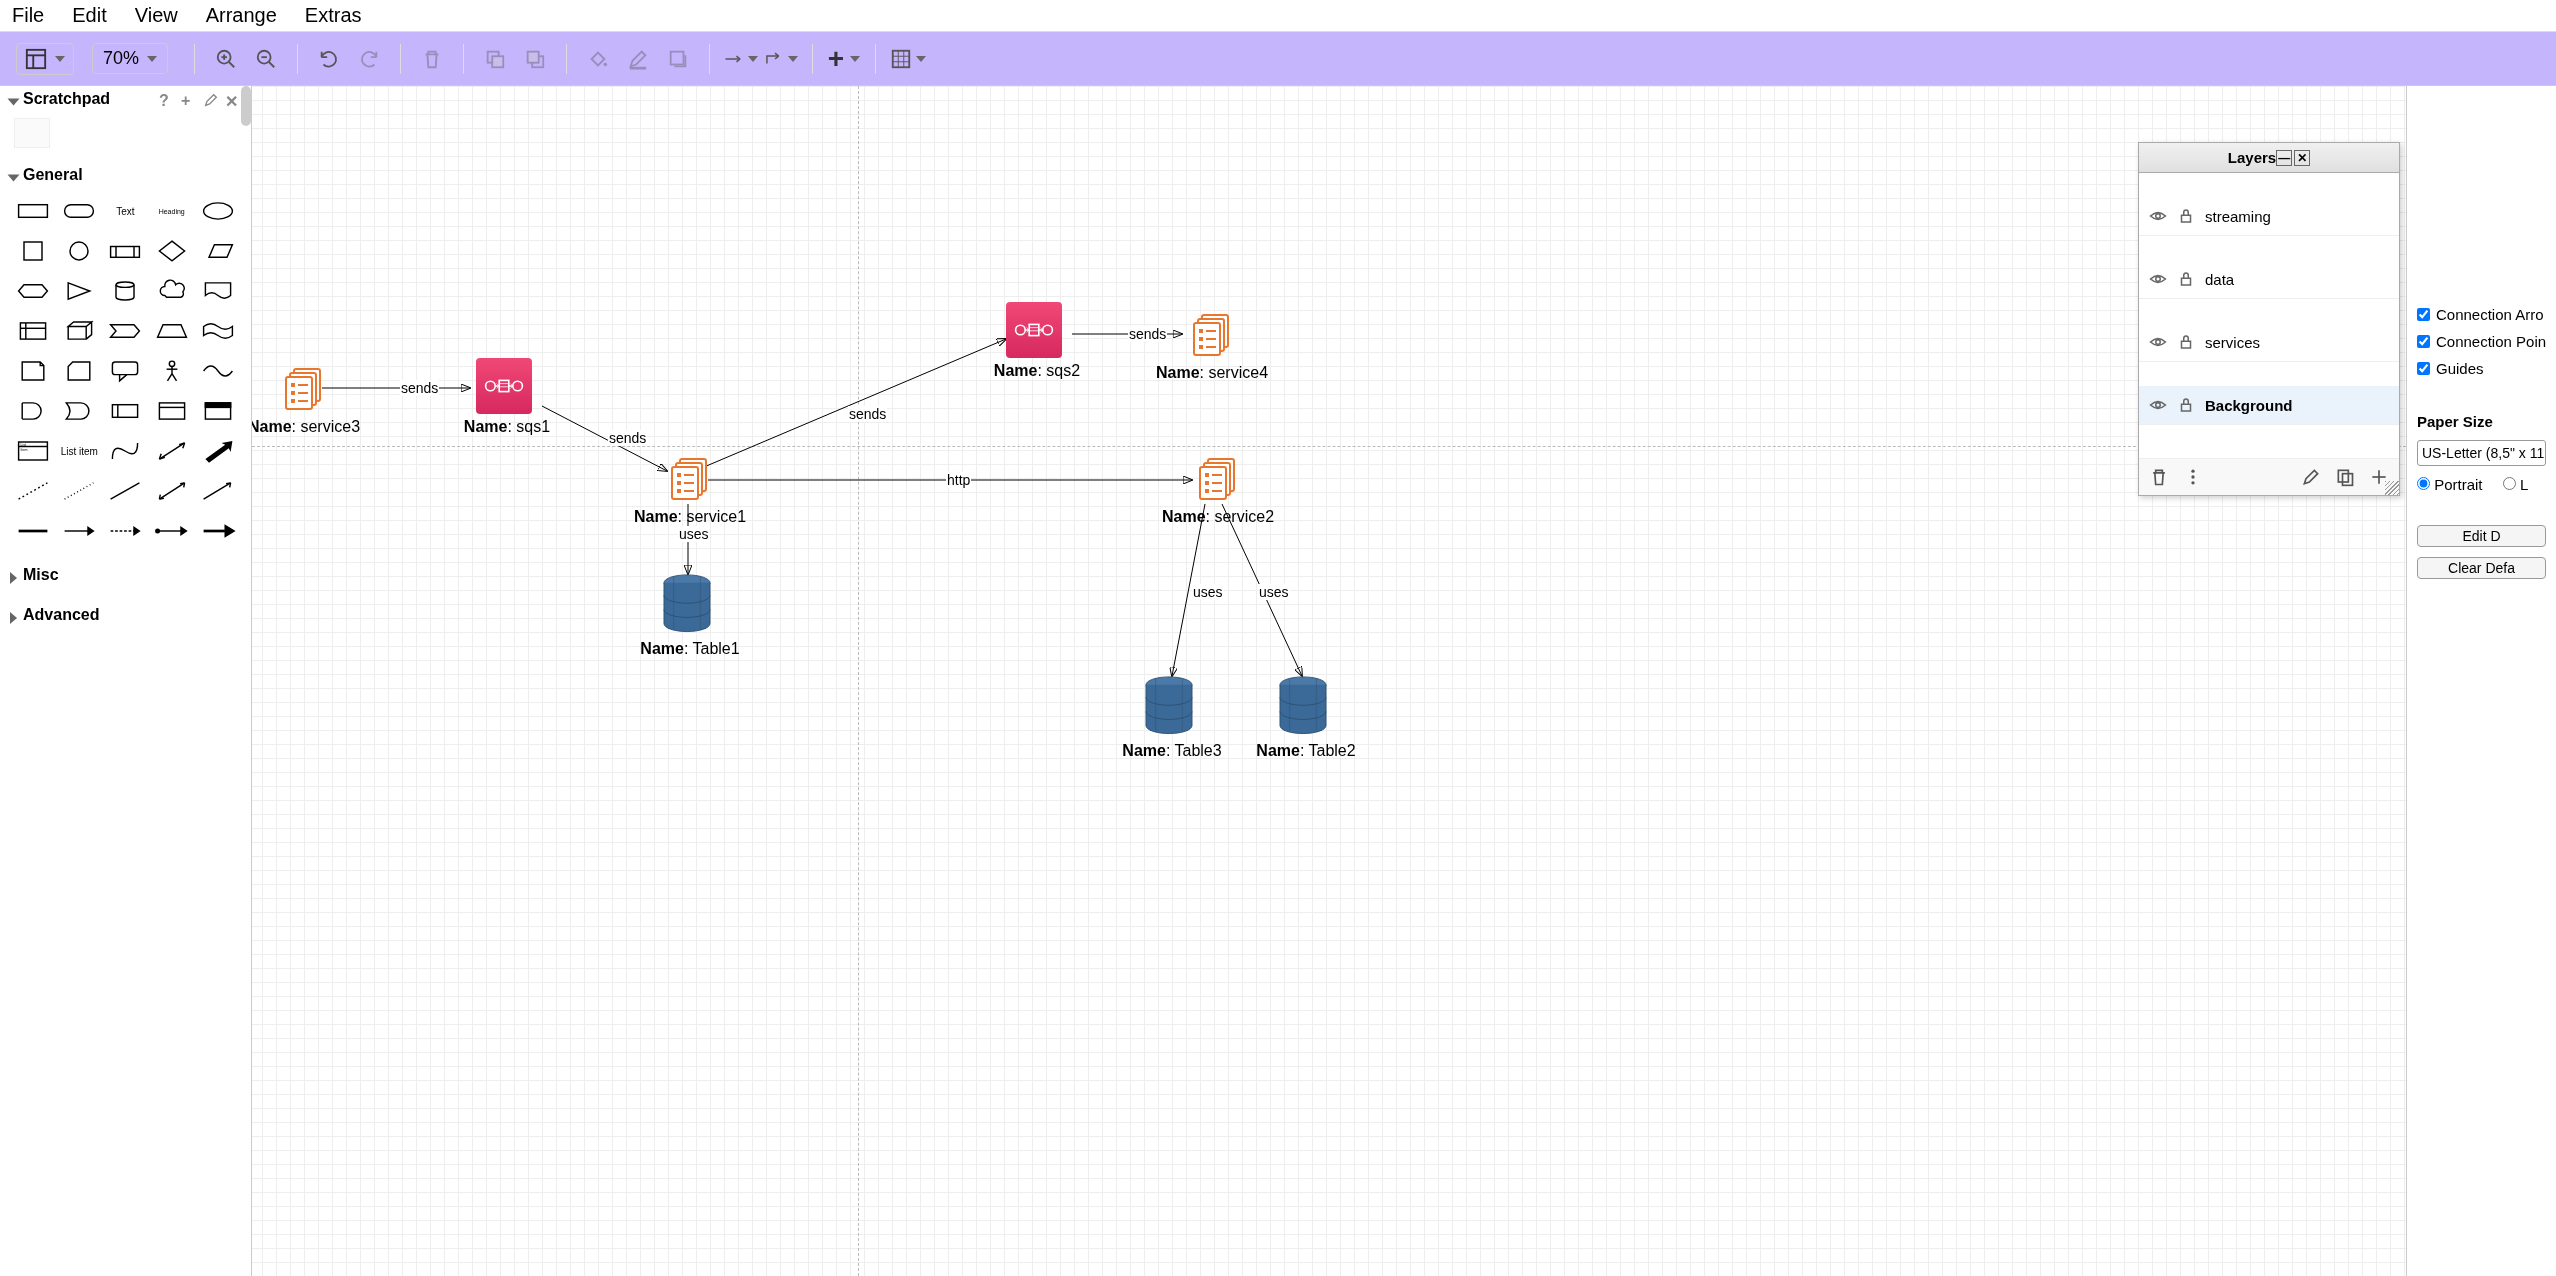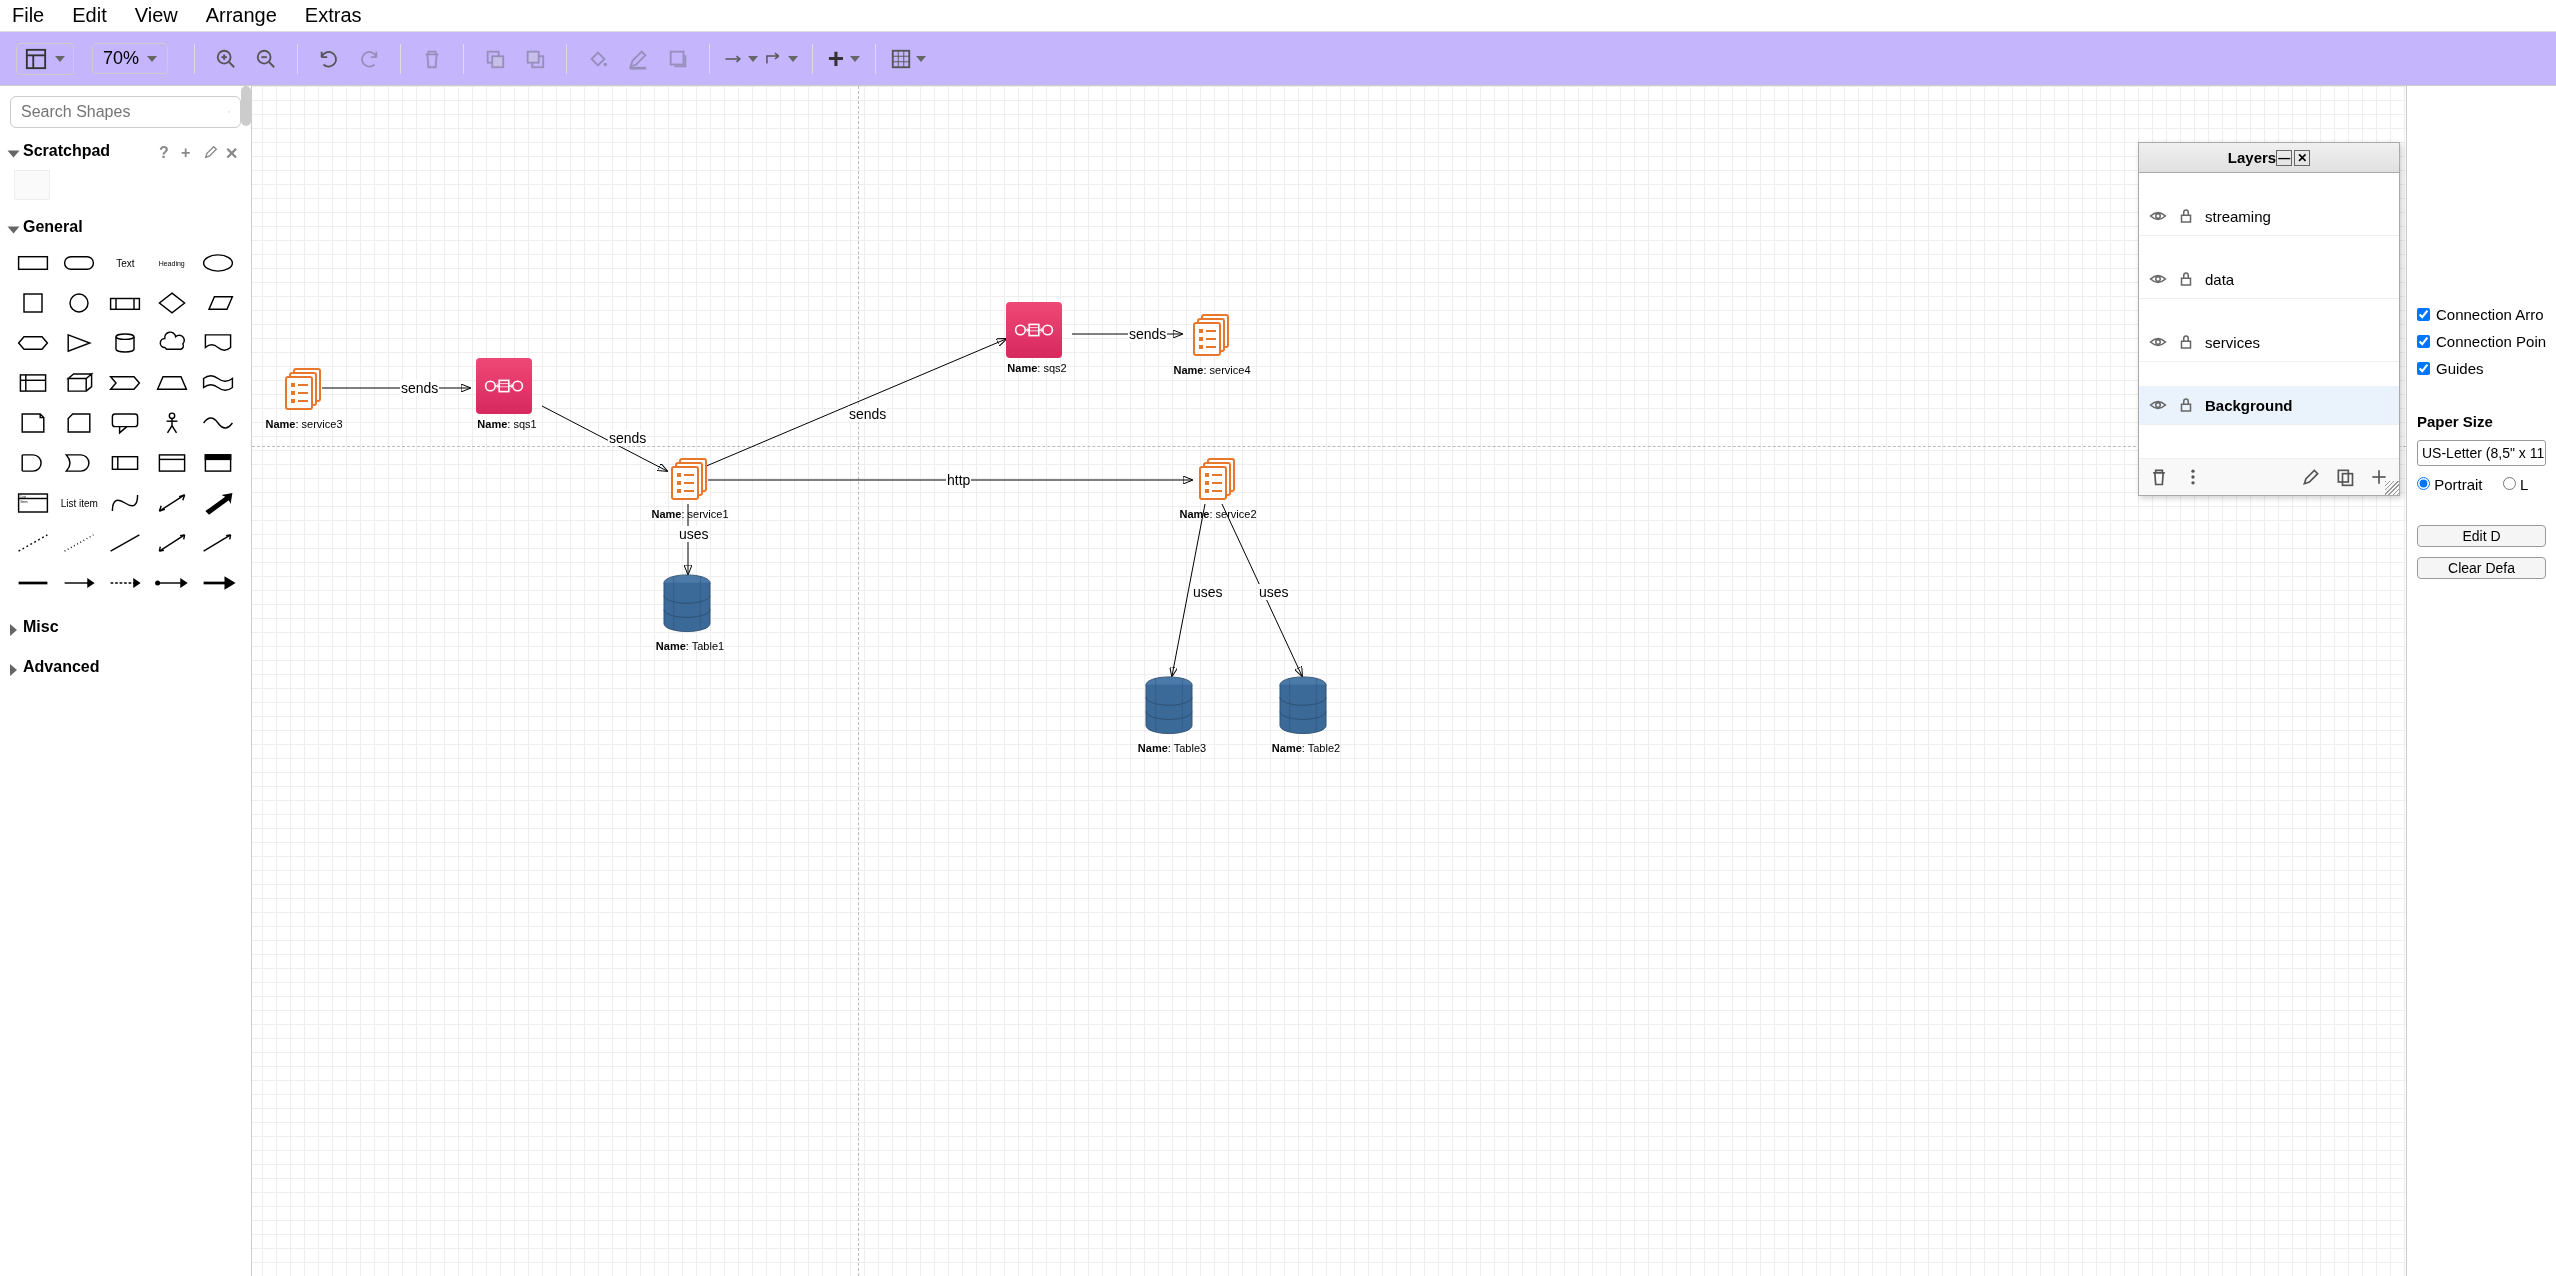--- a/index.html
+++ b/index.html
@@ -44,21 +44,21 @@
     linear-gradient(#ddd 1px, transparent 1px),
     linear-gradient(90deg, #ddd 1px, transparent 1px);
   background-size: 14px 14px, 14px 14px, 70px 70px, 70px 70px;
   background-position: 10px 0, 10px 0, 10px 0, 10px 0;
 }
 .page-guide-v { position: absolute; top: 0; bottom: 0; border-left: 1px dashed #bbb; }
 .page-guide-h { position: absolute; left: 0; right: 0; border-top: 1px dashed #bbb; }
 
 .node { position: absolute; width: 52px; }
 .node .ic-box { width: 48px; height: 48px; display: flex; align-items: center; justify-content: center; margin: 0 auto; }
-.node-lbl { font-size: 11px; text-align: center; white-space: nowrap; margin-top: 4px; position: absolute; left: 50%; transform: translateX(-50%); }
+.node-lbl { font-size: 16px; text-align: center; white-space: nowrap; margin-top: 4px; position: absolute; left: 50%; transform: translateX(-50%); }
 .node-lbl b { font-weight: bold; }
 
 .edge-lbl { position: absolute; font-size: 14px; background: #fff; padding: 0 1px; }
 svg.edges { position: absolute; inset: 0; width: 100%; height: 100%; pointer-events: none; }
 svg.edges line, svg.edges path { stroke: #000; stroke-width: 1; fill: none; marker-end: url(#arrow); }
 
 .rightpanel { width: 150px; border-left: 1px solid #ccc; padding: 220px 10px 10px 10px; font-size: 15px; display: flex; flex-direction: column; gap: 10px; overflow: hidden; }
 .rp-row { display: flex; align-items: center; gap: 6px; white-space: nowrap; }
 .rp-hdr { font-weight: bold; margin-top: 26px; }
 .rp-select { width: 100%; padding: 4px; border: 1px solid #999; border-radius: 3px; font-size: 14px; white-space: nowrap; overflow: hidden; }
@@ -210,29 +210,20 @@
         <line x1="15" y1="3" x2="15" y2="21" stroke="#555"></line>
       </svg>
       <span class="tb-dd" style="margin-left:4px"></span>
     </div>
 </div>
 
 <div class="main">
 
   <div class="sidebar">
     <div class="sidebar-scroll-stub"></div>
-    <div class="search-wrap">
-      <div class="search">
-        <input placeholder="Search Shapes" style="">
-        <svg viewBox="0 0 24 24" style="width:18px;height:18px">
-            <circle cx="10" cy="10" r="7" fill="none" stroke="#888" stroke-width="2"></circle>
-            <line x1="15" y1="15" x2="21" y2="21" stroke="#888" stroke-width="2"></line>
-          </svg>
-      </div>
-    </div>
 
     <div class="sec-hdr">
       <span class="tri"></span>
       <span>Scratchpad</span>
       <span class="spacer"></span>
       <span class="ic">?</span>
       <span class="ic">+</span>
       <svg class="ic" viewBox="0 0 24 24">
           <path d="M4 20 L6 14 L16 4 L20 8 L10 18 Z" fill="none" stroke="#888" stroke-width="2"></path>
         </svg>

